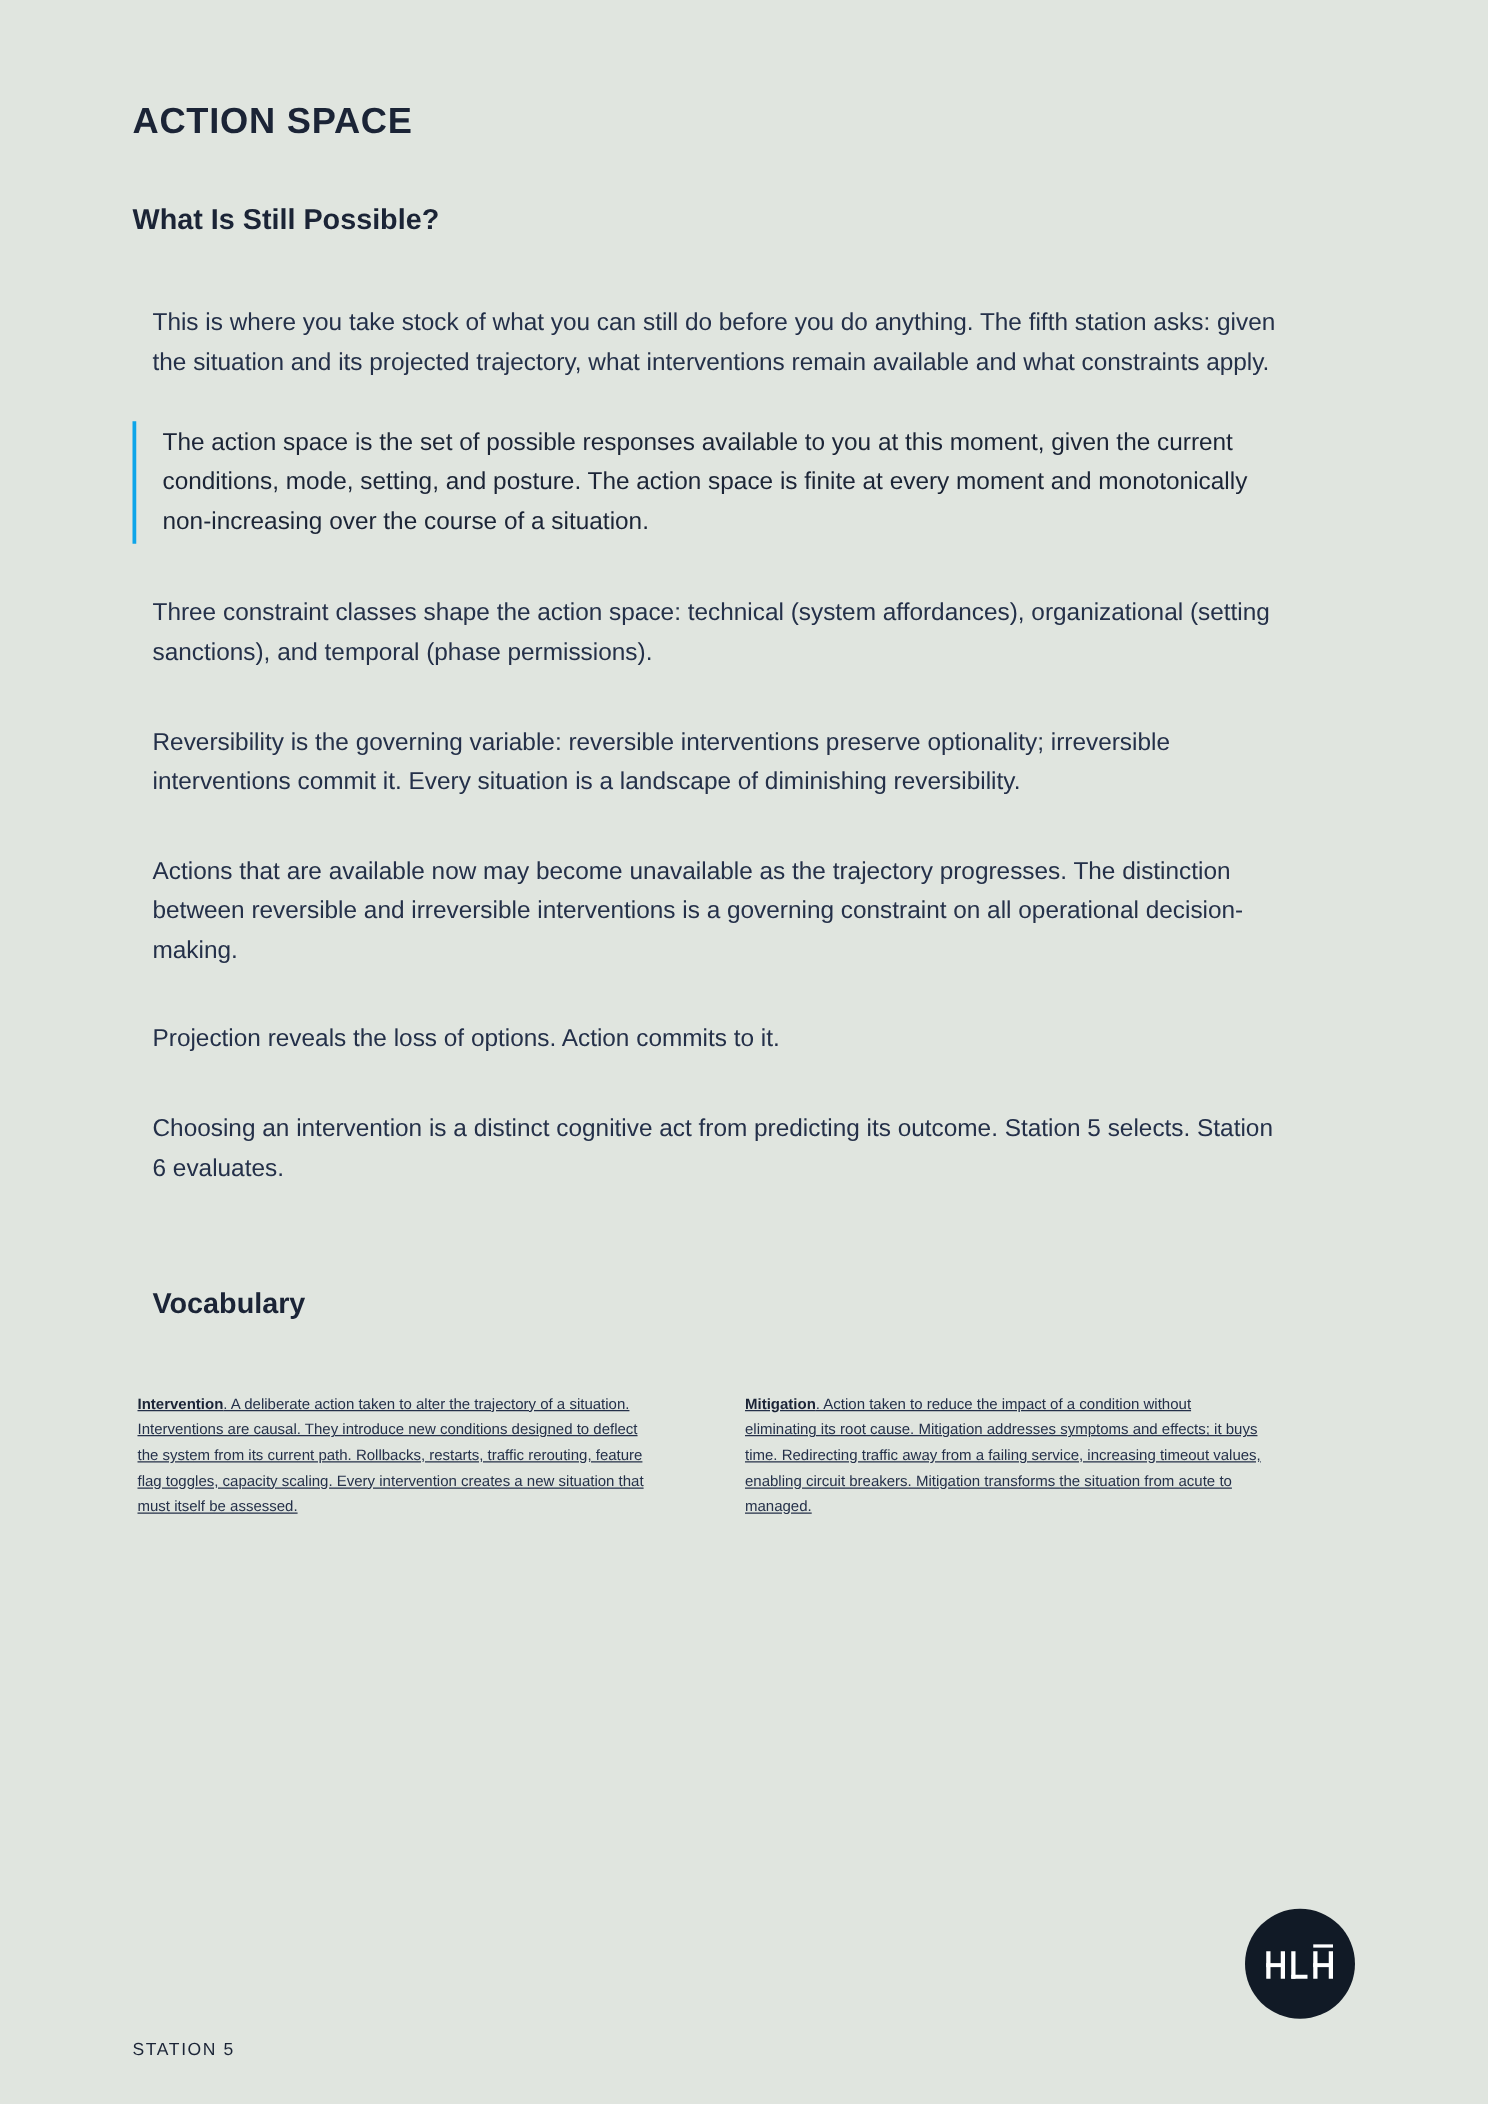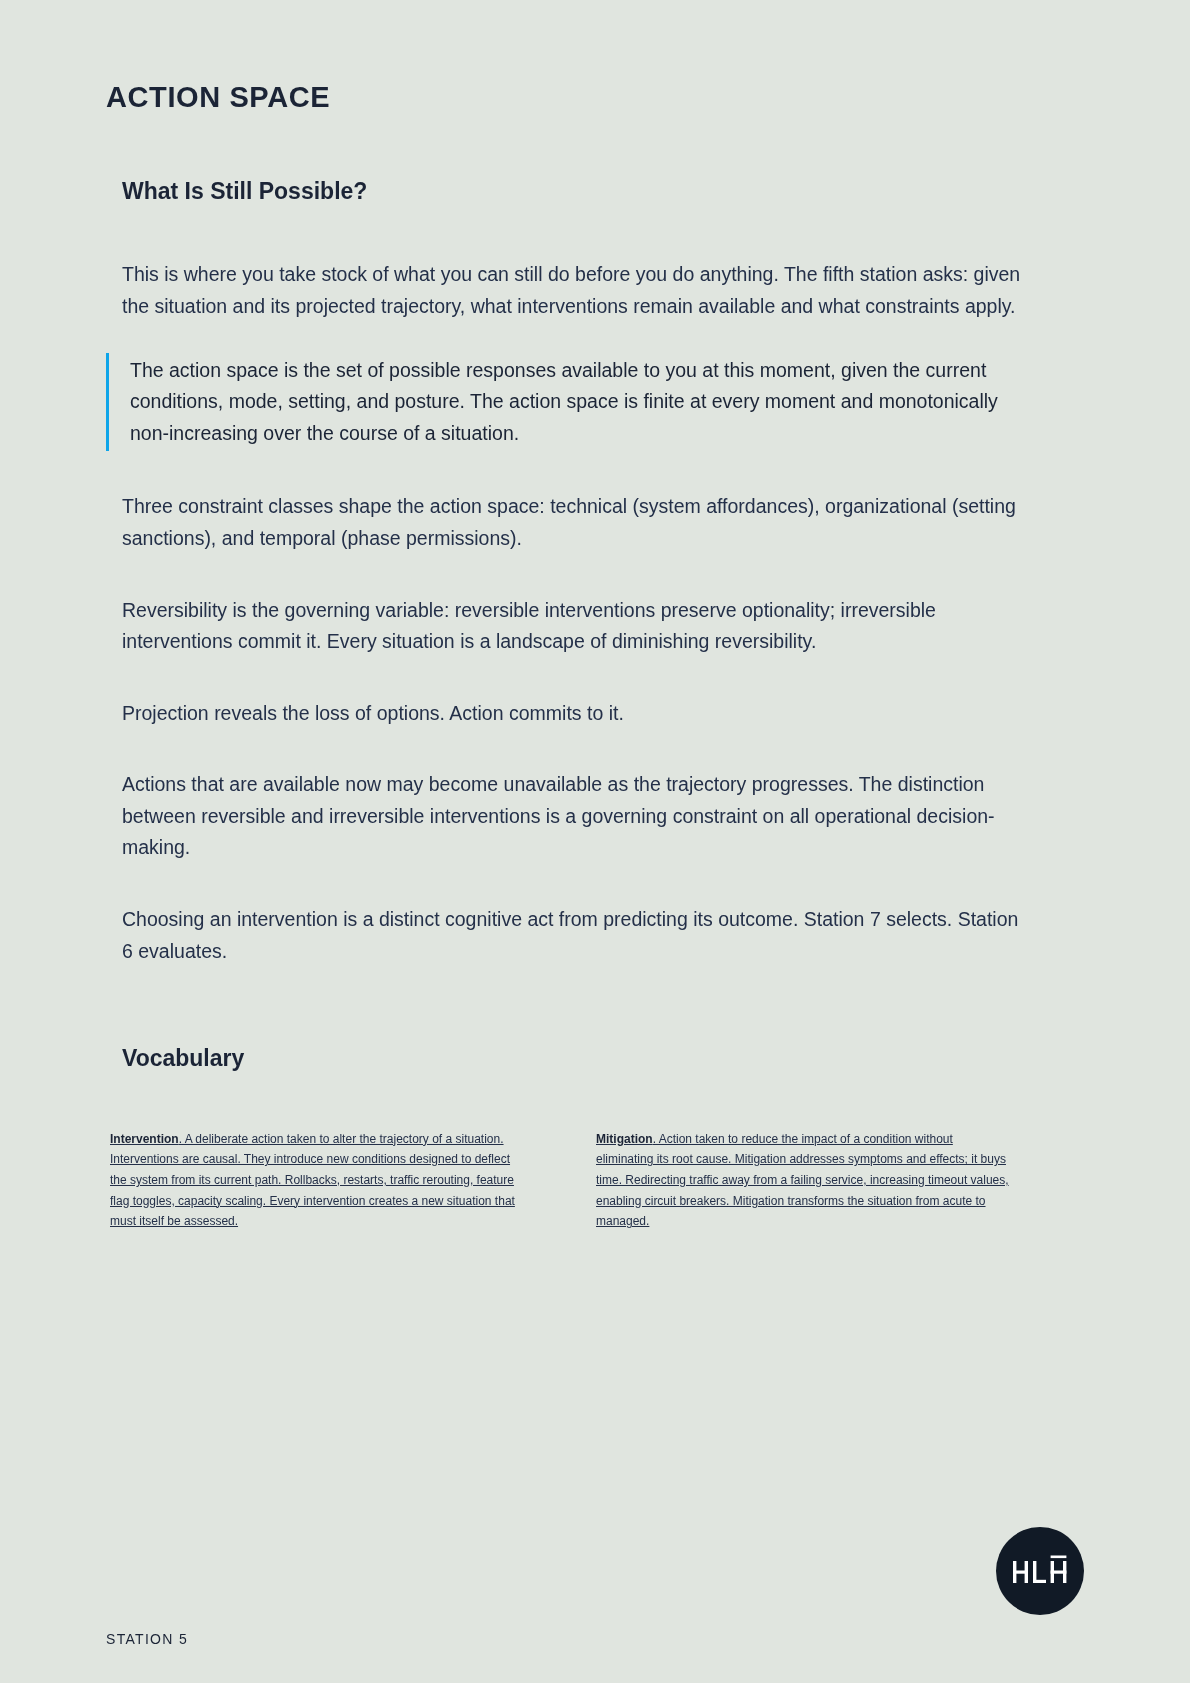--- a/index.html
+++ b/index.html
@@ -32,21 +32,21 @@
     margin: 0;
     padding-top: 82px;
     line-height: 1.1;
   }
 
   
   .section-heading {
     font-size: 23px;
     font-weight: bold;
     color: #1b2436;
-    margin: 16px;
+    margin: 0;
     padding-top: 48px;
     line-height: 1.2;
   }
 
   
   .para {
     font-size: 19.5px;
     line-height: 1.62;
     color: #243049;
     margin: 16px;
@@ -131,25 +131,25 @@
   <h2 class="section-heading">What Is Still Possible?</h2>
 
   <p class="para first">This is where you take stock of what you can still do before you do anything. The fifth station asks: given the situation and its projected trajectory, what interventions remain available and what constraints apply.</p>
 
   <p class="callout">The action space is the set of possible responses available to you at this moment, given the current conditions, mode, setting, and posture. The action space is finite at every moment and monotonically non-increasing over the course of a situation.</p>
 
   <p class="para">Three constraint classes shape the action space: technical (system affordances), organizational (setting sanctions), and temporal (phase permissions).</p>
 
   <p class="para">Reversibility is the governing variable: reversible interventions preserve optionality; irreversible interventions commit it. Every situation is a landscape of diminishing reversibility.</p>
 
+  <p class="para">Actions that are available now may become unavailable as the trajectory progresses. The distinction between reversible and irreversible interventions is a governing constraint on all operational decision-making.</p>
+
   <p class="para">Projection reveals the loss of options. Action commits to it.</p>
 
-  <p class="para">Actions that are available now may become unavailable as the trajectory progresses. The distinction between reversible and irreversible interventions is a governing constraint on all operational decision-making.</p>
-
-  <p class="para">Choosing an intervention is a distinct cognitive act from predicting its outcome. Station 7 selects. Station 6 evaluates.</p>
+  <p class="para">Choosing an intervention is a distinct cognitive act from predicting its outcome. Station 5 selects. Station 6 evaluates.</p>
 
   <h2 class="vocab-heading">Vocabulary</h2>
 
   <div class="vocab-grid">
     <div class="vocab-col">
       <p class="vocab-entry">
         <span class="vocab-term">Intervention</span><span>. A deliberate action taken to alter the trajectory of a situation. Interventions are causal. They introduce new conditions designed to deflect the system from its current path. Rollbacks, restarts, traffic rerouting, feature flag toggles, capacity scaling. Every intervention creates a new situation that must itself be assessed.</span>
       </p>
     </div>
     <div class="vocab-col">

